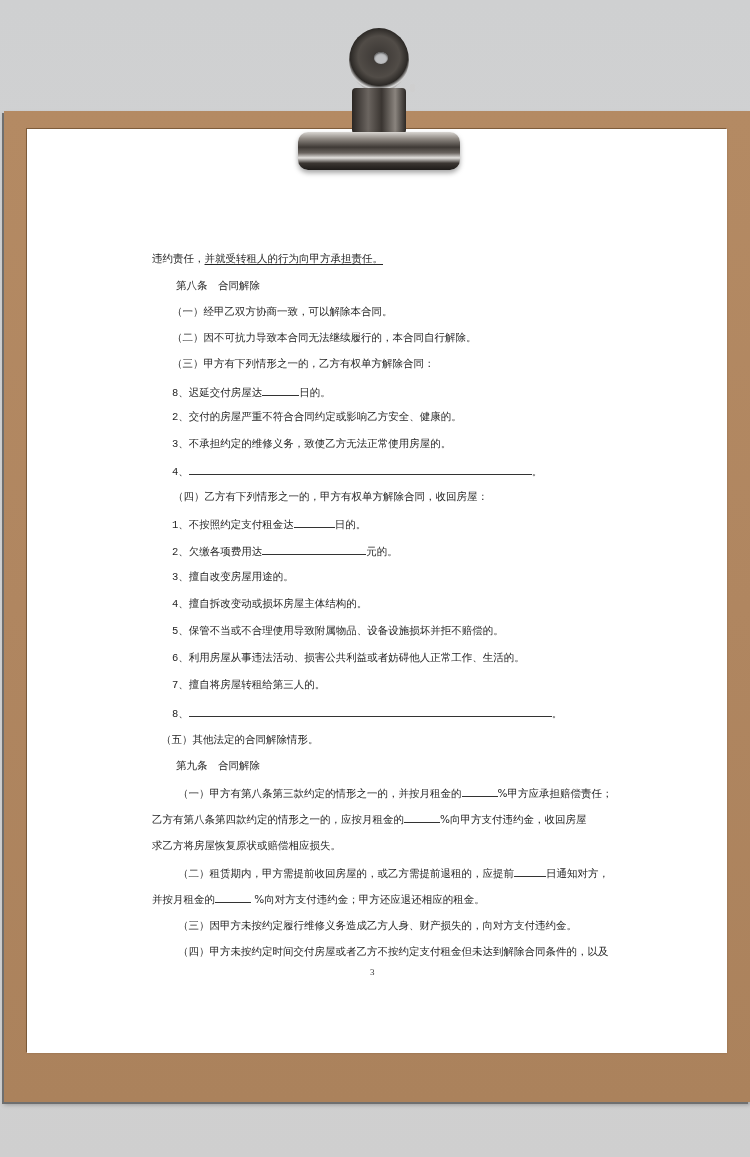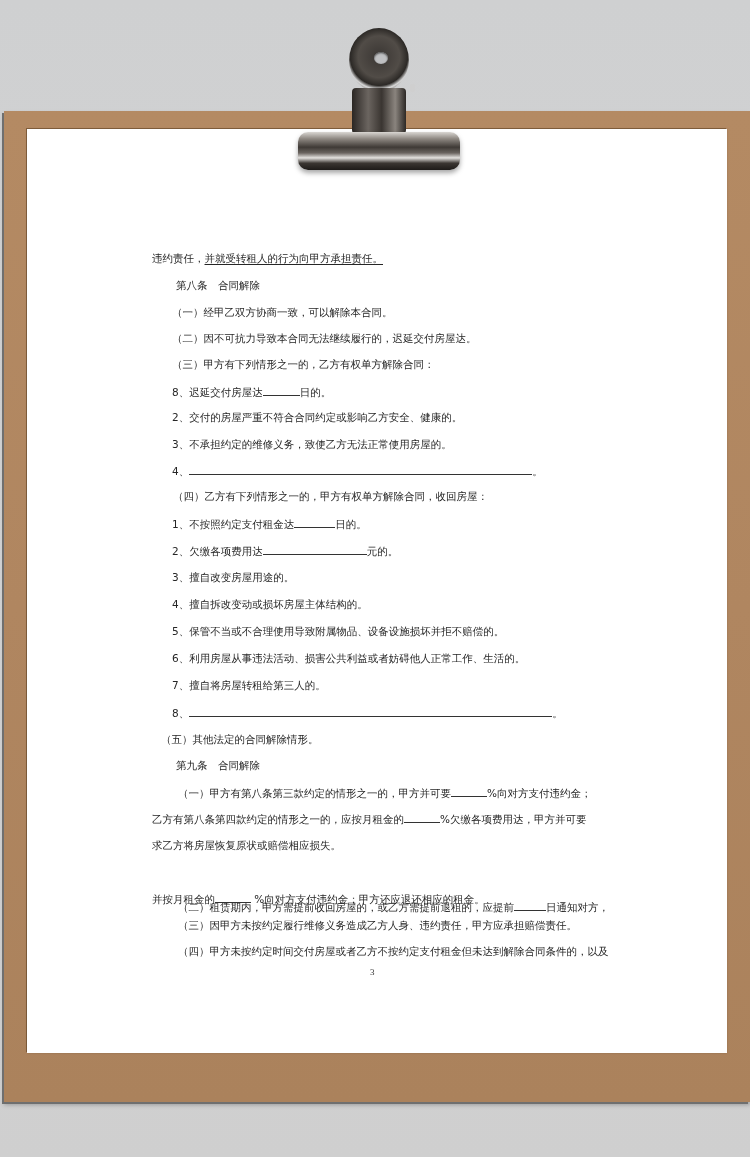--- a/index.html
+++ b/index.html
@@ -38,21 +38,21 @@
     border-radius: 10px; box-shadow: 0 3px 5px rgba(0,0,0,0.35);
   }
   .clip .pin { position:absolute; left: 114px; top: 58px; width: 5px; height: 8px; background:#cfcfcf; border-radius:2px; }
 
   .doc {
     position: absolute; left: 152px; top: 248px; width: 450px;
     font-size: 10.5px; color: #262626; line-height: 13px;
   }
   .line { position: absolute; left: 0; white-space: nowrap; }
   .ind1 { left: 24px; }
-  .ind2 { left: 20px; }
+  .ind2 { left: 20px; font-family: Liberation Mono, monospace; }
   .ul { text-decoration: underline; text-underline-offset: 2px; }
   .blank { display: inline-block; border-bottom: 1px solid #333; height: 10px; vertical-align: baseline; }
   .pageno {
     position: absolute; left: 370px; top: 967px; font-family: "Liberation Serif", serif;
     font-size: 9px; color: #333;
   }
 </style>
 </head>
 <body>
 
@@ -66,21 +66,21 @@
   <div class="pin"></div>
   <div class="bar"></div>
 </div>
 
 <div class="doc">
   <div class="line" style="top:4px">
     <span>违约责任，</span><span class="ul">并就受转租人的行为向甲方承担责任。</span>
   </div>
   <div class="line ind1" style="top:31px">第八条　合同解除</div>
   <div class="line ind2" style="top:58px">（一）经甲乙双方协商一致，可以解除本合同。</div>
-  <div class="line ind2" style="top:84px">（二）因不可抗力导致本合同无法继续履行的，迟延交付房屋达。</div>
+  <div class="line ind2" style="top:84px">（二）因不可抗力导致本合同无法继续履行的，本合同自行解除。</div>
   <div class="line ind2" style="top:110px">（三）甲方有下列情形之一的，乙方有权单方解除合同：</div>
   <div class="line ind2" style="top:137px">
     <span>8、迟延交付房屋达</span><span class="blank" style="width:37px"></span><span>日的。</span>
   </div>
   <div class="line ind2" style="top:163px">2、交付的房屋严重不符合合同约定或影响乙方安全、健康的。</div>
   <div class="line ind2" style="top:190px">3、不承担约定的维修义务，致使乙方无法正常使用房屋的。</div>
   <div class="line ind2" style="top:216px">
     <span>4、</span><span class="blank" style="width:343px"></span><span>。</span>
   </div>
   <div class="line" style="top:242px;left:21px">（四）乙方有下列情形之一的，甲方有权单方解除合同，收回房屋：</div>
@@ -94,29 +94,29 @@
   <div class="line ind2" style="top:350px">4、擅自拆改变动或损坏房屋主体结构的。</div>
   <div class="line ind2" style="top:377px">5、保管不当或不合理使用导致附属物品、设备设施损坏并拒不赔偿的。</div>
   <div class="line ind2" style="top:404px">6、利用房屋从事违法活动、损害公共利益或者妨碍他人正常工作、生活的。</div>
   <div class="line ind2" style="top:431px">7、擅自将房屋转租给第三人的。</div>
   <div class="line ind2" style="top:458px">
     <span>8、</span><span class="blank" style="width:363px"></span><span>。</span>
   </div>
   <div class="line" style="top:485px;left:9px">（五）其他法定的合同解除情形。</div>
   <div class="line" style="top:511px;left:24px">第九条　合同解除</div>
   <div class="line" style="top:538px;left:26px">
-    <span>（一）甲方有第八条第三款约定的情形之一的，甲方并可要</span><span class="blank" style="width:36px"></span><span>%向对方支付违约金；</span>
+    <span>（一）甲方有第八条第三款约定的情形之一的，并按月租金的</span><span class="blank" style="width:36px"></span><span>%甲方应承担赔偿责任；</span>
   </div>
   <div class="line" style="top:564px">
-    <span>乙方有第八条第四款约定的情形之一的，应按月租金的</span><span class="blank" style="width:36px"></span><span>%欠缴各项费用达，甲方并可要</span>
+    <span>乙方有第八条第四款约定的情形之一的，应按月租金的</span><span class="blank" style="width:36px"></span><span>%向甲方支付违约金，收回房屋</span>
   </div>
   <div class="line" style="top:591px">求乙方将房屋恢复原状或赔偿相应损失。</div>
-  <div class="line" style="top:652px;left:26px">
+  <div class="line" style="top:618px;left:26px">
     <span>（二）租赁期内，甲方需提前收回房屋的，或乙方需提前退租的，应提前</span><span class="blank" style="width:32px"></span><span>日通知对方，</span>
   </div>
   <div class="line" style="top:644px">
     <span>并按月租金的</span><span class="blank" style="width:36px"></span><span> %向对方支付违约金；甲方还应退还相应的租金。</span>
   </div>
-  <div class="line" style="top:671px;left:26px">（三）因甲方未按约定履行维修义务造成乙方人身、违约责任，甲方应承担赔偿责任。</div>
+  <div class="line" style="top:671px;left:26px">（三）因甲方未按约定履行维修义务造成乙方人身、财产损失的，向对方支付违约金。</div>
   <div class="line" style="top:697px;left:26px">（四）甲方未按约定时间交付房屋或者乙方不按约定支付租金但未达到解除合同条件的，以及</div>
 </div>
 
 <div class="pageno">3</div>
 
 </body></html>

